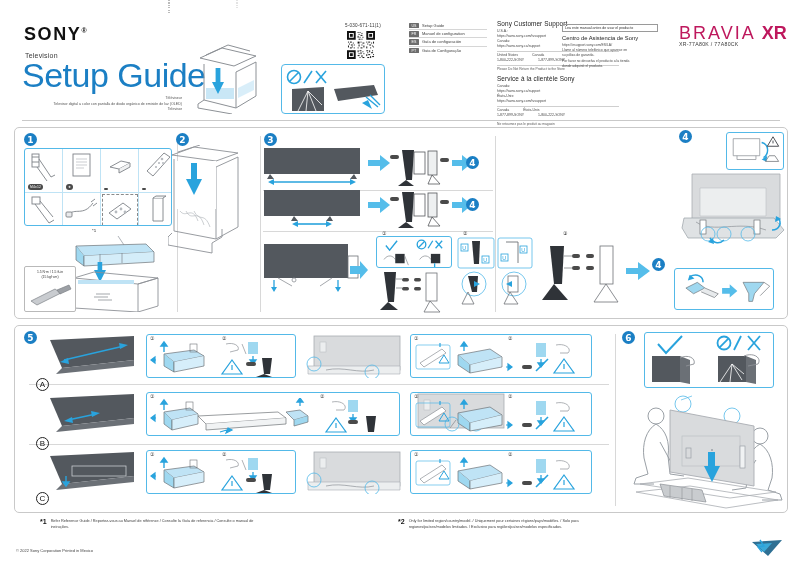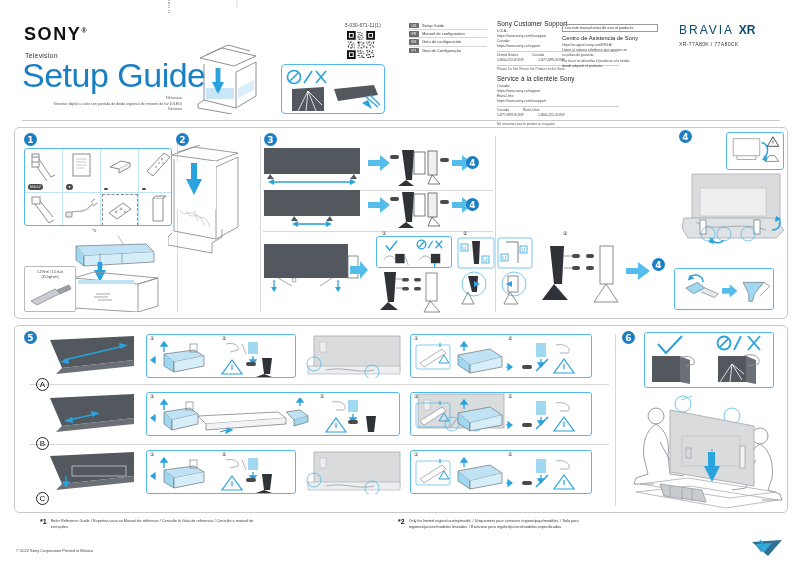--- a/index.html
+++ b/index.html
@@ -76,21 +76,21 @@
   .es-box { position: absolute; left: 562px; top: 24px; width: 96px; }
   .es-banner {
     border: .5px solid #9a9a9a; font-size: 3.6px; color: #333;
     padding: 1.2px 2px; margin-bottom: 3px;
   }
   .es-h { font-size: 5.8px; color: #1c1c1c; margin-bottom: 1.5px; }
   .es-l { font-size: 3.4px; color: #4a4a4a; line-height: 1.55; }
 
   .bravia {
     position: absolute; left: 679px; top: 23px;
-    font-size: 12px; letter-spacing: 2px; color: #0c4a6e;
+    font-size: 18px; letter-spacing: 2px; color: #be185d;
   }
   .bravia b { letter-spacing: 0; font-weight: bold; }
   .model {
     position: absolute; left: 679px; top: 41px;
     font-size: 5.2px; color: #3a3a3a; letter-spacing: .3px;
   }
   .hdr-rule { position: absolute; left: 22px; top: 120px; width: 758px; height: .8px; background: #c9c9c9; }
 
   
   .panel {

